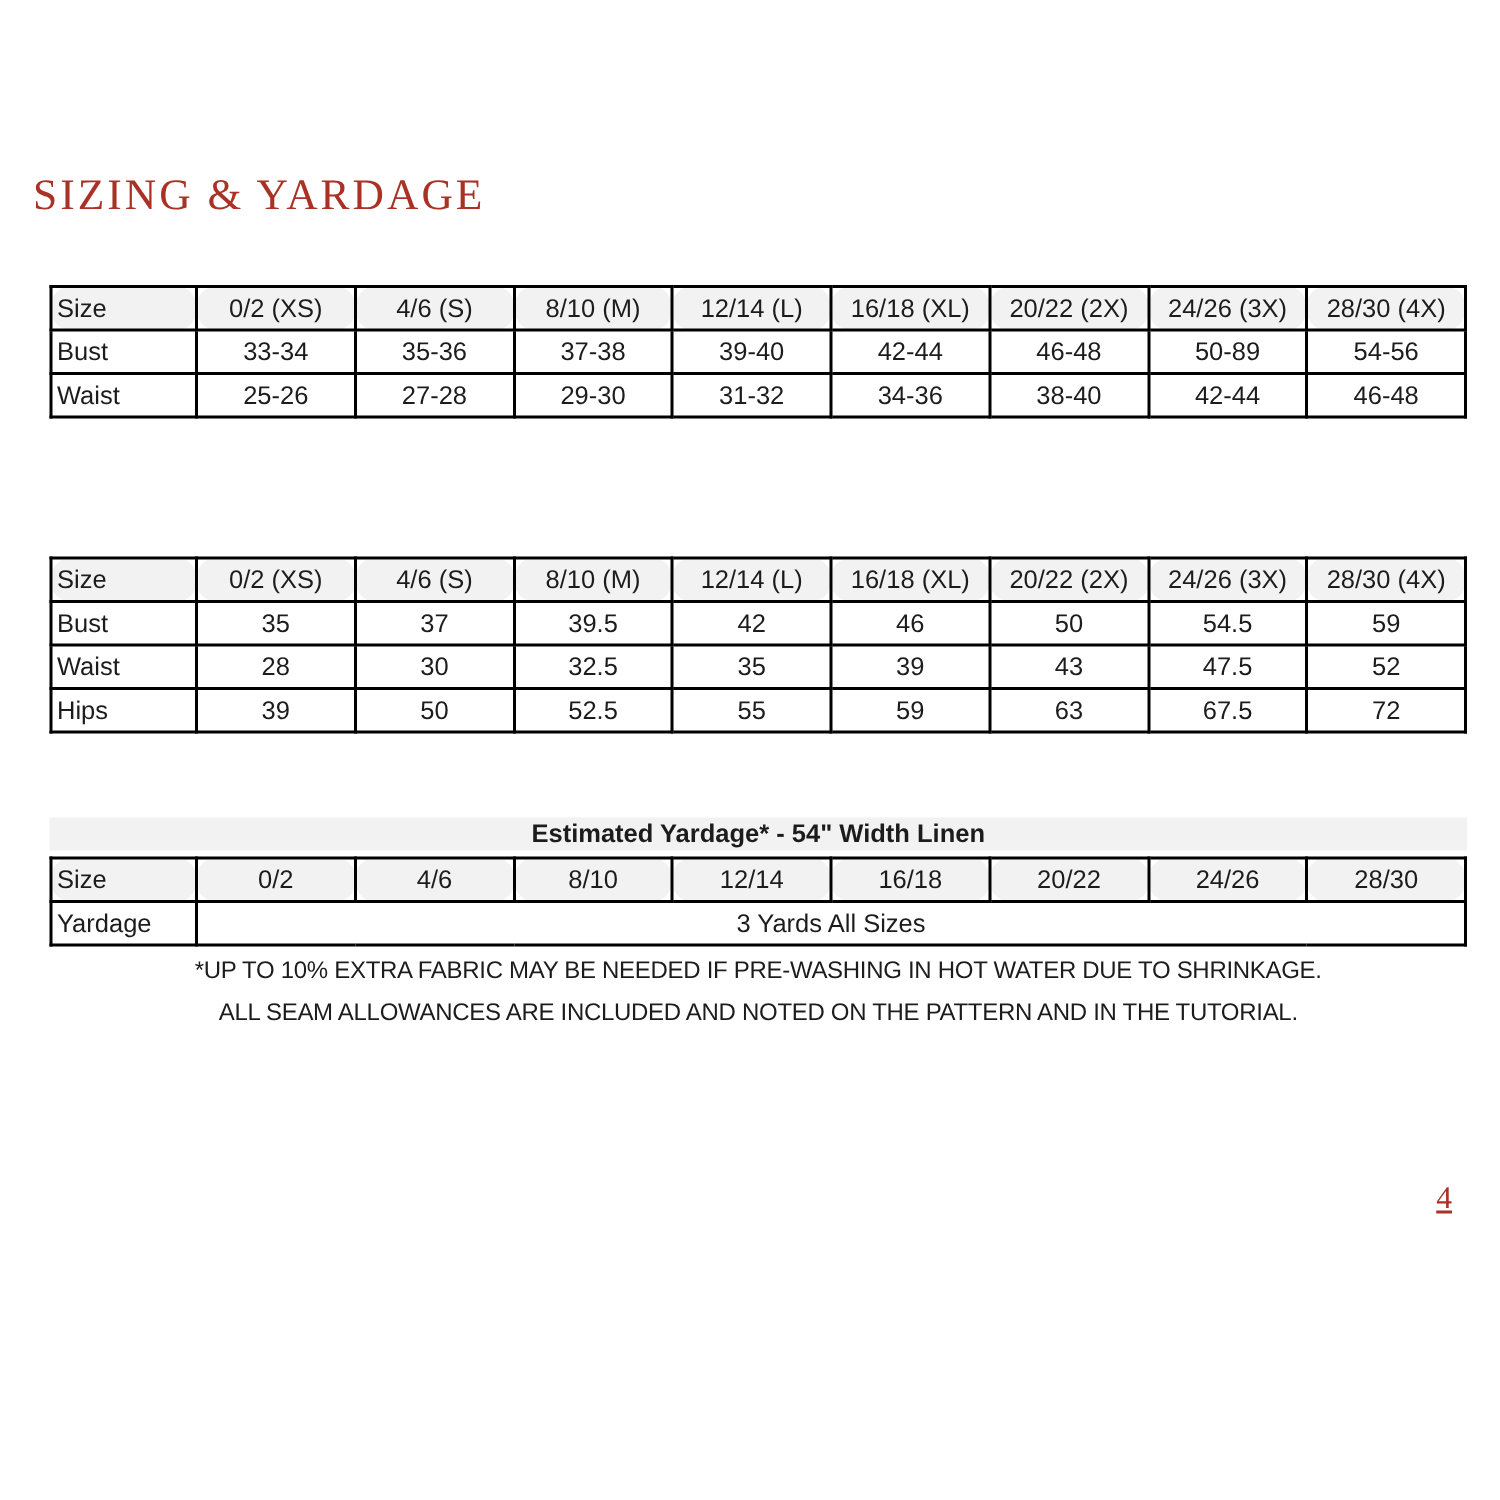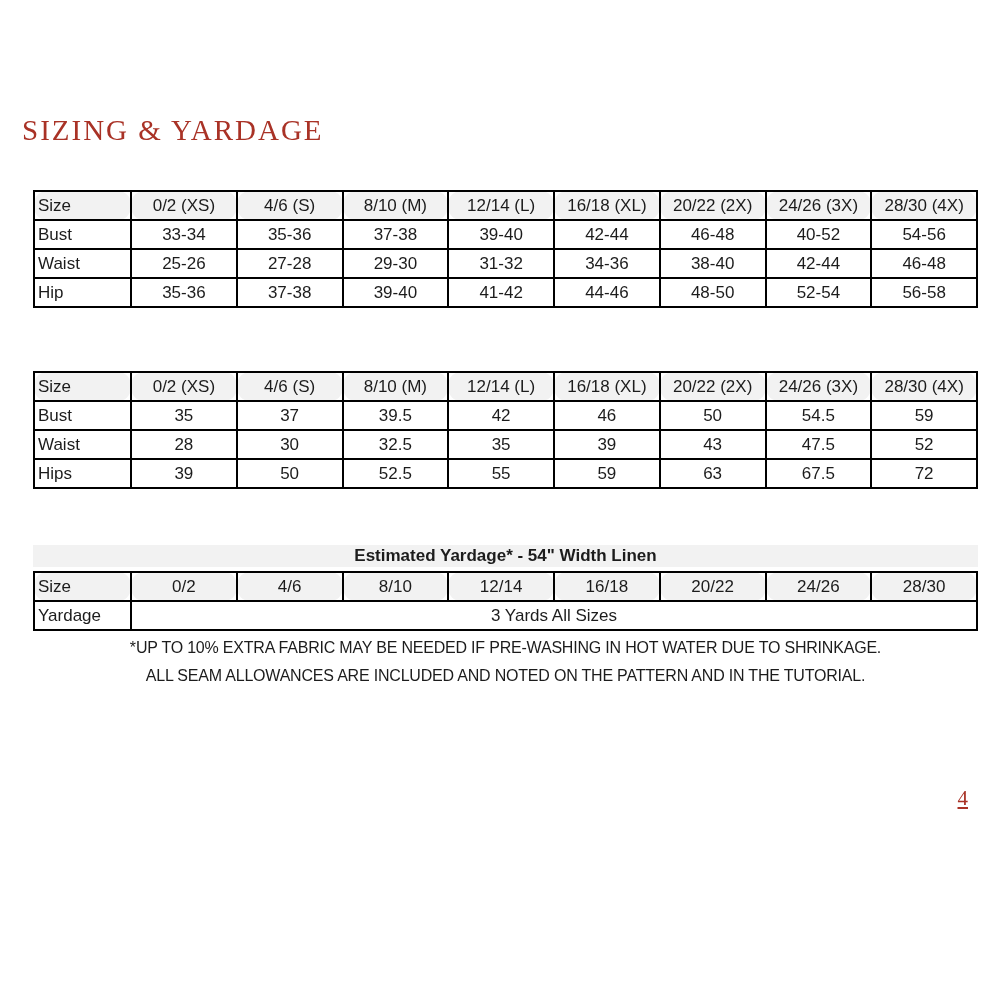--- a/index.html
+++ b/index.html
@@ -115,45 +115,34 @@
             <th>28/30 (4X)</th>
           </tr>
           <tr>
             <td class="label-cell">Bust</td>
             <td>33-34</td>
             <td>35-36</td>
             <td>37-38</td>
             <td>39-40</td>
             <td>42-44</td>
             <td>46-48</td>
-            <td>40-52</td>
+            <td>50-89</td>
             <td>54-56</td>
           </tr>
           <tr>
             <td class="label-cell">Waist</td>
             <td>25-26</td>
             <td>27-28</td>
             <td>29-30</td>
             <td>31-32</td>
             <td>34-36</td>
             <td>38-40</td>
             <td>42-44</td>
             <td>46-48</td>
           </tr>
-          <tr>
-            <td class="label-cell">Hip</td>
-            <td>35-36</td>
-            <td>37-38</td>
-            <td>39-40</td>
-            <td>41-42</td>
-            <td>44-46</td>
-            <td>48-50</td>
-            <td>52-54</td>
-            <td>56-58</td>
-          </tr>
         </tbody>
       </table>
   </section>
 
   <section class="tbl-section sec-2">
     <table>
         <colgroup>
           <col class="c-label">
           <col>
           <col>

